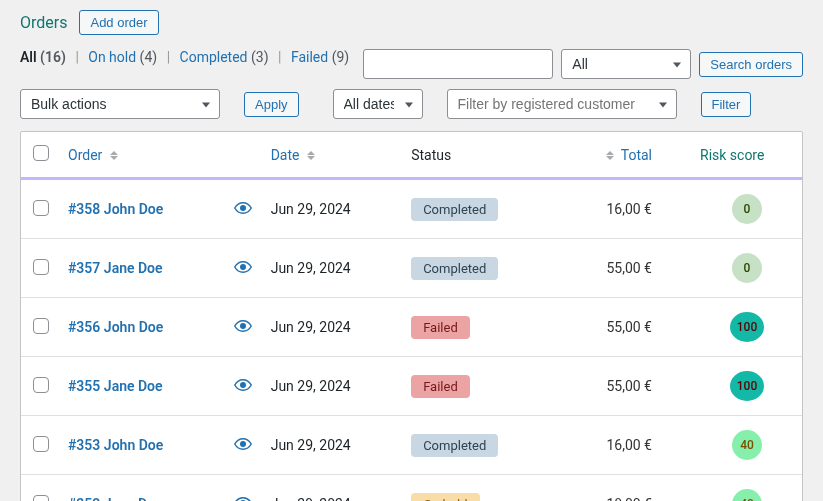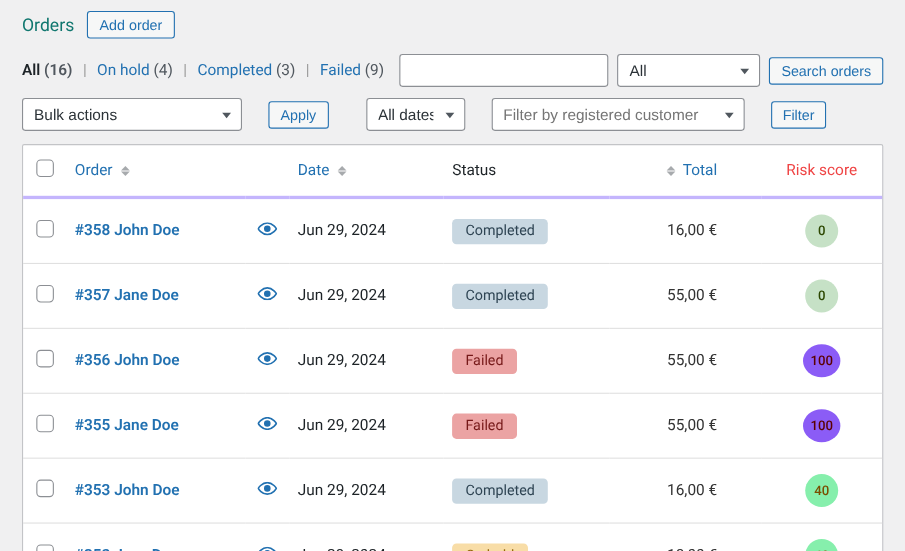--- a/index.html
+++ b/index.html
@@ -21,21 +21,20 @@
     background: #f6f7f7;
     color: #2271b1;
     padding: 4px 10px;
     border-radius: 3px;
     font-size: 13px;
     cursor: pointer;
   }
 
   .filter-row {
     display: flex;
-    align-items: center;
     justify-content: space-between;
     margin-bottom: 10px;
   }
   .status-links { font-size: 14px; color: #50575e; }
   .status-links .sep { color: #999; padding: 0 6px; }
   .status-links a { color: #2271b1; text-decoration: none; }
   .status-links .count { color: #50575e; }
   .status-links .current { color: #1d2327; font-weight: 600; }
 
   .search-group { display: flex; gap: 8px; align-items: center; }
@@ -92,30 +91,30 @@
   .status-pill {
     display: inline-block; padding: 4px 12px; border-radius: 4px; font-size: 13px;
   }
   .status-completed { background: #c8d7e1; color: #2e4453; }
   .status-failed    { background: #eba3a3; color: #761919; }
   .status-onhold    { background: #f8dda7; color: #94660c; }
 
   .total-col { text-align: right; padding-right: 40px; color: #333; }
   thead th.total-col { text-align: right; padding-right: 40px; }
   .risk-col { text-align: center; width: 110px; }
-  thead th.risk-col { color: #ef4444; text-align: center; }
+  thead th.risk-col { color: #0f766e; text-align: left; }
 
   .risk-badge {
     display: inline-flex; align-items: center; justify-content: center;
     width: 30px; height: 30px; border-radius: 50%; font-size: 12px; font-weight: 500;
   }
   .risk-badge.wide { width: 34px; }
   .risk-green  { background: #c6e1c6; color: #2c4700; }
   .risk-yellow { background: #86efac; color: #7a4e00; }
-  .risk-red    { background: #8b5cf6; color: #5a0000; }
+  .risk-red    { background: #14b8a6; color: #5a0000; }
 
   .sort-icon {
     display: inline-flex; flex-direction: column; gap: 1px;
     margin-left: 4px; vertical-align: middle;
   }
   .sort-icon span {
     width: 0; height: 0;
     border-left: 4px solid transparent;
     border-right: 4px solid transparent;
   }

